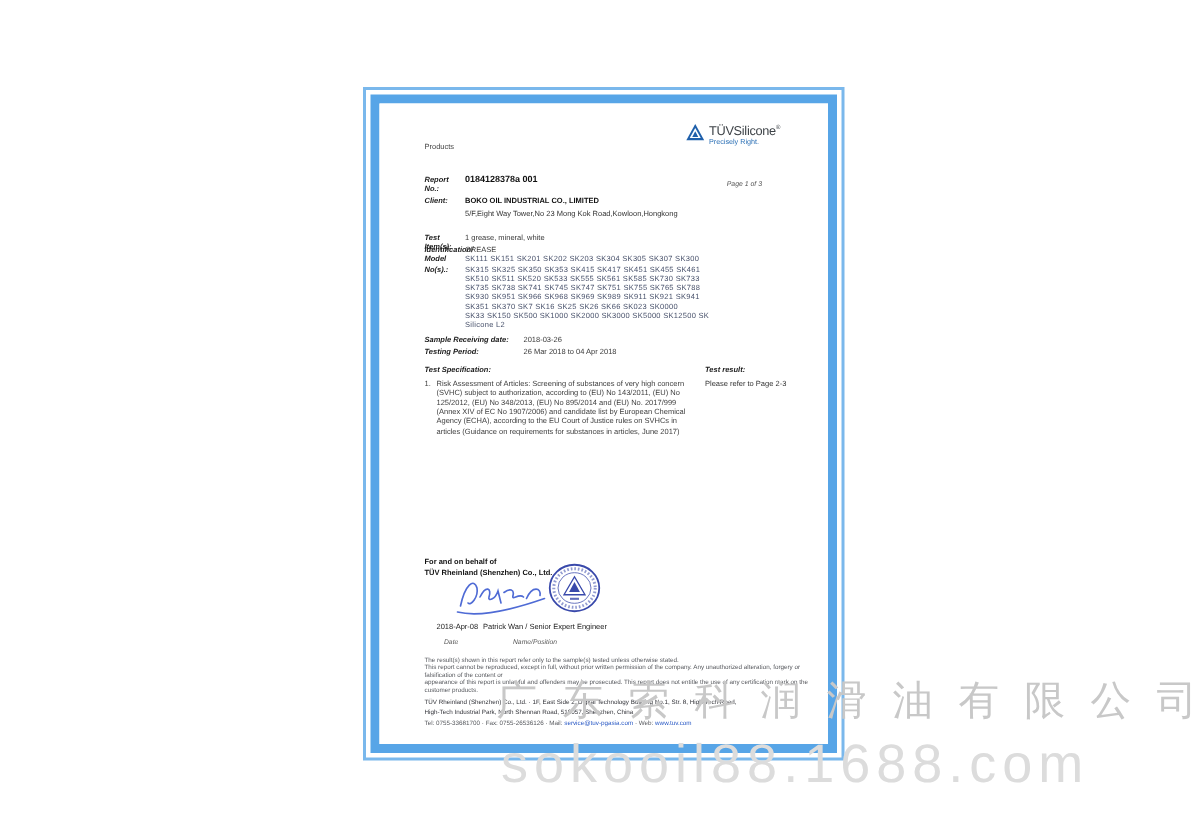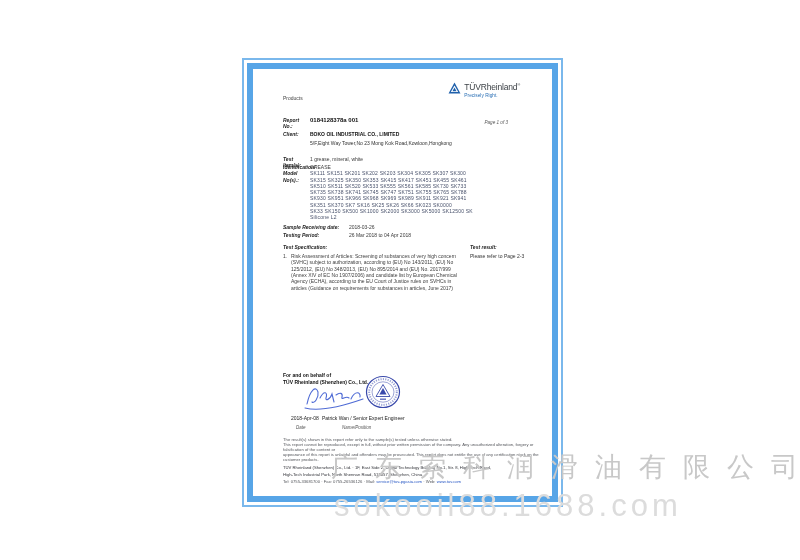--- a/index.html
+++ b/index.html
@@ -67,21 +67,21 @@
   .sign .date-lbl { position:absolute; left:13px; top:53px; font-style:italic; color:#555; font-size:4.5px; }
   .sign .name-lbl { position:absolute; left:59px; top:53px; font-style:italic; color:#555; font-size:4.5px; }
 
   .footer { left:30px; right:8px; top:368px; font-size:4.2px; line-height:5px; color:#55575c; }
   .footer .addr { margin-top:2.5px; color:#33343a; }
   .footer .contact { margin-top:1.5px; }
   .footer .link { color:#2757c4; }
 
   .watermark1 { position:absolute; left:331px; top:449px; font-size:27px; letter-spacing:17px;
                 color:#c8c8c8; white-space:nowrap; z-index:10; pointer-events:none; }
-  .watermark2 { position:absolute; left:334px; top:488px; font-size:31px; letter-spacing:4px;
+  .watermark2 { position:absolute; left:334px; top:488px; font-size:36px; letter-spacing:4px;
                 color:#dcdcdc; white-space:nowrap; z-index:10; pointer-events:none; }
 </style>
 </head>
 <body>
 
 <div class="canvas">
 
   <div class="frame">
     <div class="frame-inner">
       <div class="page">
@@ -90,21 +90,21 @@
 
         <div class="abs logo">
           <span>
             <svg width="13" height="12" viewBox="0 0 24 22">
               <path d="M12 1 L23 21 H1 Z" fill="#1f60ab"></path>
               <path d="M12 6.2 L18.8 18.4 H5.2 Z" fill="#ffffff"></path>
               <path d="M12 10.2 L15.7 17 H8.3 Z" fill="#1f60ab"></path>
             </svg>
           </span>
           <span class="logo-text">
-            <span class="brand"><b>TÜV</b><span>Rheinland</span><span class="reg">®</span></span>
+            <span class="brand"><b>TÜV</b><span>Silicone</span><span class="reg">®</span></span>
             <div class="tagline">Precisely Right.</div>
           </span>
         </div>
 
         <div class="abs page-num">Page 1 of 3</div>
 
         <div class="abs report-row row">
           <span class="lbl lblcol-a">Report No.:</span>
           <span class="report-val">0184128378a 001</span>
         </div>

